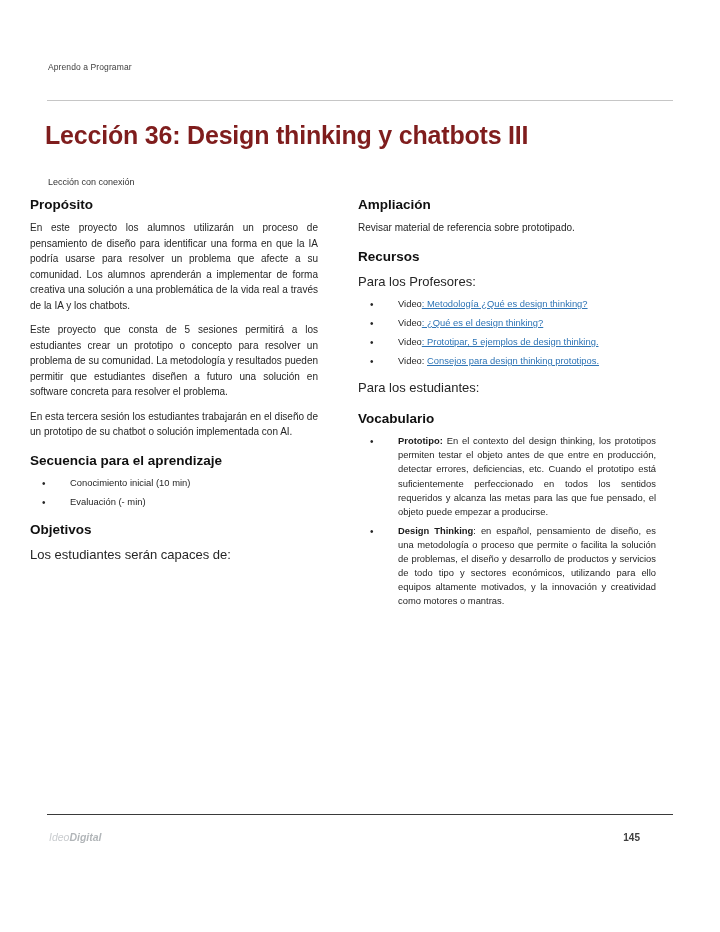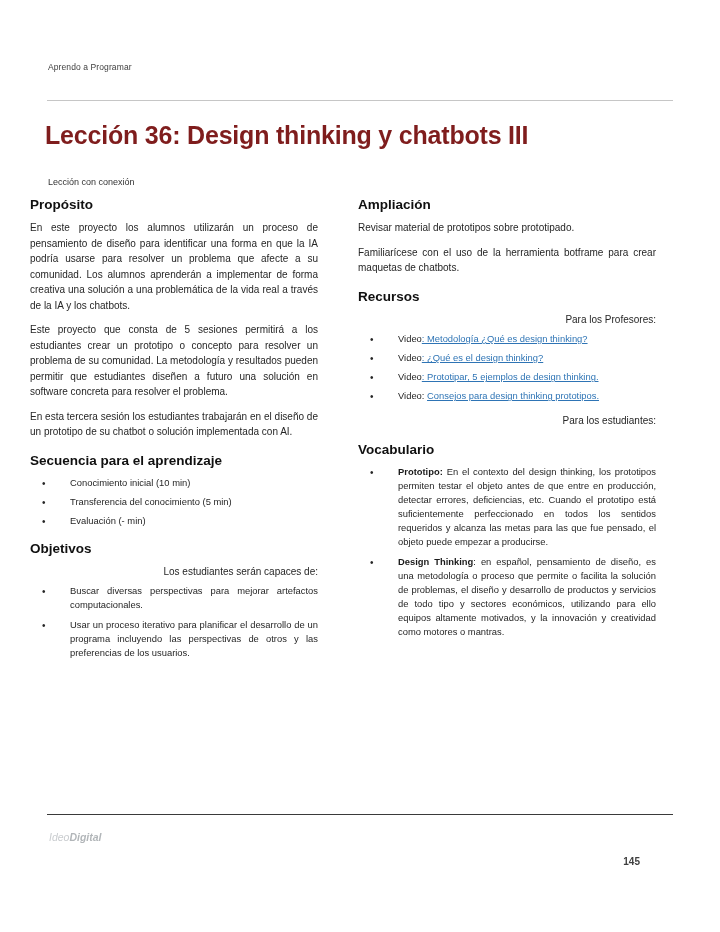--- a/index.html
+++ b/index.html
@@ -37,21 +37,21 @@
   h2 {
     font-size:13.5px; font-weight:bold; color:#101010;
     margin:13px 0 8px 0;
   }
   h2.first { margin-top:0; }
   p.body {
     font-size:10px; line-height:1.55; margin:0 0 9px 0;
     text-align:justify; color:#262626;
   }
   p.plain {
-    font-size:10px; line-height:1.55; margin:0 0 5px 0; color:#262626;text-align:right;
+    font-size:13px; line-height:1.55; margin:0 0 5px 0; color:#262626;
   }
   ul.bullets {
     list-style:none; margin:2px 0 10px 0; padding:0;
   }
   ul.bullets li {
     position:relative; padding-left:40px;
     font-size:9.4px; line-height:1.5; margin-bottom:5px;
     text-align:justify; color:#262626;
   }
   ul.bullets li::before {
@@ -69,21 +69,21 @@
     position:absolute; left:47px; right:47px; top:814px;
     border-top:1.3px solid #3a3a3a; height:0;
   }
   .footer-logo {
     position:absolute; left:49px; top:831px;
     font-size:10.5px; color:#c9cccf;font-style:italic;
   }
   .footer-logo .logo-bold { font-weight:bold; color:#b2b6b9; }
   .page-number {
     position:absolute; right:80px; top:832px;
-    font-size:10px; font-weight:bold; color:#3f3f3f;margin-top:24px;
+    font-size:10px; font-weight:bold; color:#3f3f3f;
   }
 </style>
 </head>
 <body>
 
 <div class="doc-header">Aprendo a Programar</div>
 <div class="header-rule"></div>
 <div class="page-title">Lección 36: Design thinking y chatbots III</div>
 <div class="page-subtitle">Lección con conexión</div>
 
@@ -91,36 +91,30 @@
 
   <div class="col-left">
     <h2 class="first">Propósito</h2>
     <p class="body">En este proyecto los alumnos utilizarán un proceso de pensamiento de diseño para identificar una forma en que la IA podría usarse para resolver un problema que afecte a su comunidad. Los alumnos aprenderán a implementar de forma creativa una solución a una problemática de la vida real a través de la IA y los chatbots.</p>
     <p class="body">Este proyecto que consta de 5 sesiones permitirá a los estudiantes crear un prototipo o concepto para resolver un problema de su comunidad. La metodología y resultados pueden permitir que estudiantes diseñen a futuro una solución en software concreta para resolver el problema.</p>
     <p class="body">En esta tercera sesión los estudiantes trabajarán en el diseño de un prototipo de su chatbot o solución implementada con AI.</p>
 
     <h2>Secuencia para el aprendizaje</h2>
     <ul class="bullets">
       <li>Conocimiento inicial (10 min)</li>
-      <li>Transferencia del conocimiento (5 min)</li>
       <li>Evaluación (- min)</li>
     </ul>
 
     <h2>Objetivos</h2>
     <p class="plain">Los estudiantes serán capaces de:</p>
-    <ul class="bullets">
-      <li>Buscar diversas perspectivas para mejorar artefactos computacionales.</li>
-      <li>Usar un proceso iterativo para planificar el desarrollo de un programa incluyendo las perspectivas de otros y las preferencias de los usuarios.</li>
-    </ul>
   </div>
 
   <div class="col-right">
     <h2 class="first">Ampliación</h2>
-    <p class="body">Revisar material de prototipos sobre prototipado.</p>
-    <p class="body">Familiarícese con el uso de la herramienta botframe para crear maquetas de chatbots.</p>
+    <p class="body">Revisar material de referencia sobre prototipado.</p>
 
     <h2>Recursos</h2>
     <p class="plain">Para los Profesores:</p>
     <ul class="bullets">
       <li>
         <span class="prefix">Video</span><a class="doc-link">: Metodología ¿Qué es design thinking?</a>
       </li>
       <li>
         <span class="prefix">Video</span><a class="doc-link">: ¿Qué es el design thinking?</a>
       </li>

